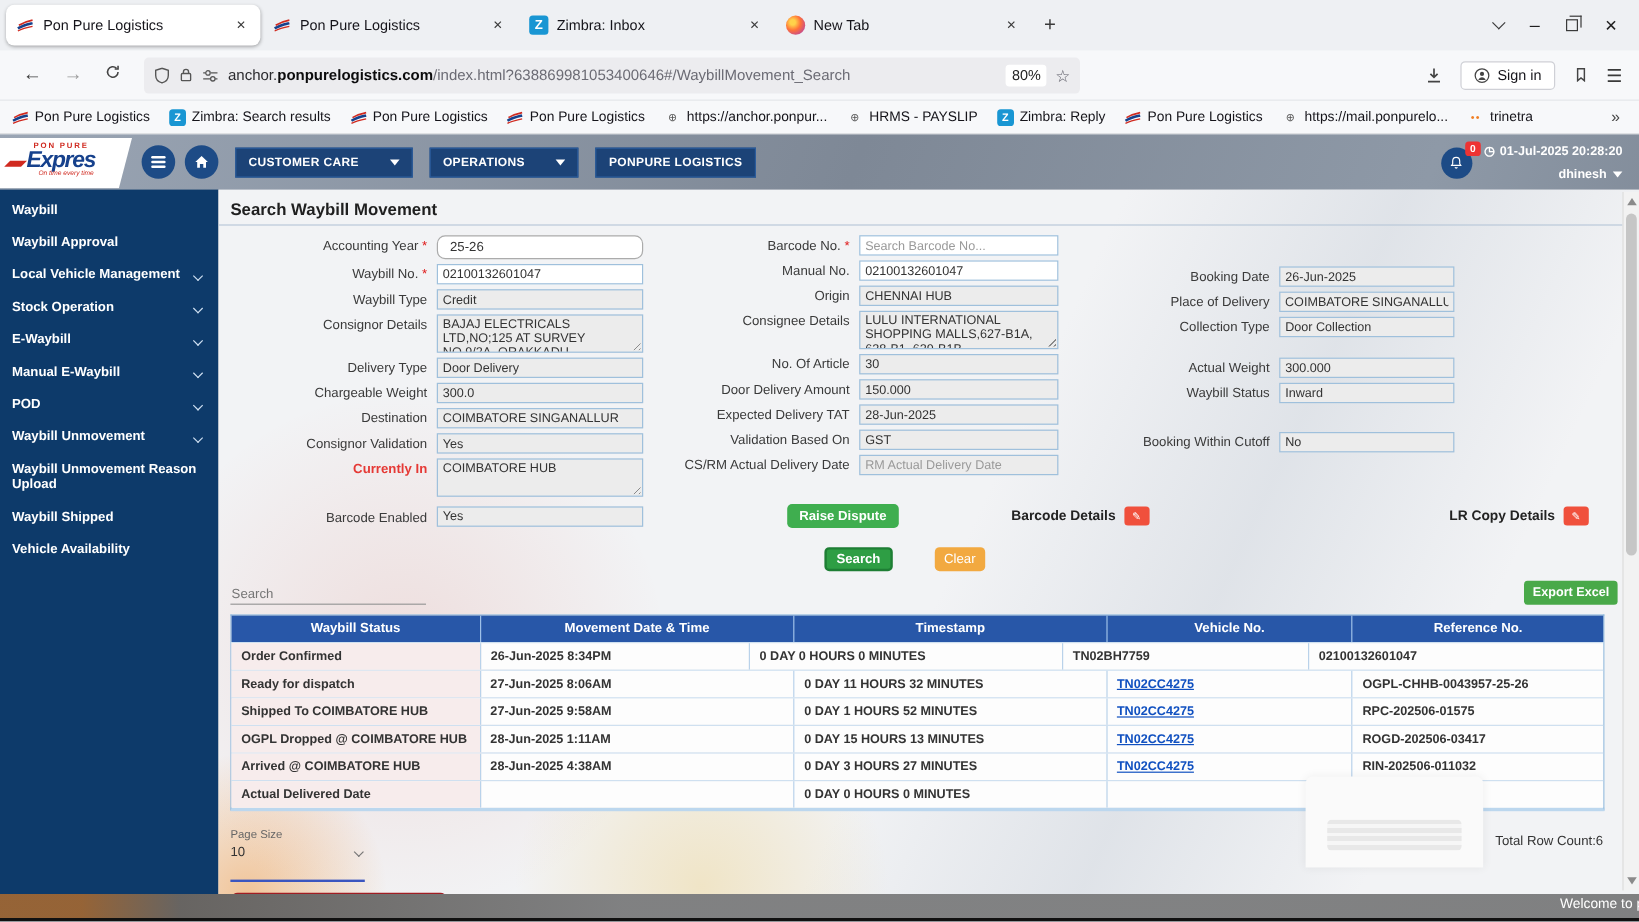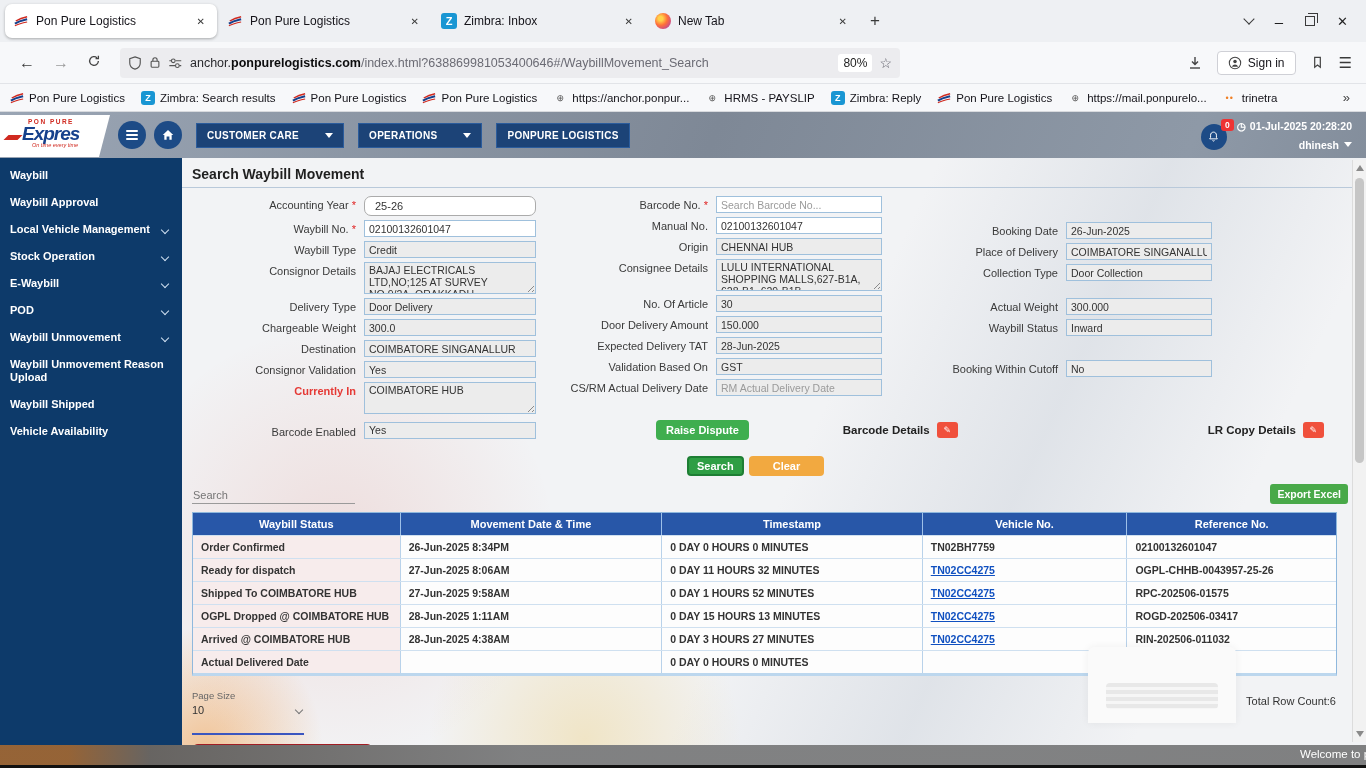--- a/index.html
+++ b/index.html
@@ -114,21 +114,21 @@
   .bottomrow .inp { width:172px; }
   .btn-green { background:#3fae4f; color:#fff; font-size:11px; font-weight:bold; border:none; border-radius:4px; padding:4px 10px; }
   .raise { margin-left:120px; }
   .editlabel { font-size:11.5px; font-weight:bold; color:#222; }
   .editbtn { width:21px; height:16px; background:#f0503c; border:none; border-radius:3px; color:#fff; font-size:9px; line-height:14px; margin-left:7px; }
   .bd-group { margin-left:94px; display:flex; align-items:center; }
   .lr-group { margin-left:250px; display:flex; align-items:center; }
 
   .searchrow { display:flex; margin-top:16px; padding-left:505px; gap:5px; }
   .btn-search { background:#2e9e44; border:2px solid #1e7e34; color:#fff; font-size:11px; font-weight:bold; border-radius:4px; padding:2px 8px; }
-  .btn-clear { background:#f2a940; border:none; color:#fff; font-size:11px; font-weight:bold; border-radius:4px; padding:3px 24px; }
+  .btn-clear { background:#f2a940; border:none; color:#fff; font-size:11px; font-weight:normal; border-radius:4px; padding:3px 8px;margin-left:30px; }
 
   .filterrow { display:flex; align-items:flex-end; margin-top:8px; padding:0 18px 0 10px; }
   .filterinput { width:163px; border:none; border-bottom:1px solid #9a9a9a; background:transparent; font-size:11px; color:#444; padding:2px 1px; outline:none; }
   .btn-export { margin-left:auto; background:#49a949; border:none; color:#fff; font-size:10.5px; font-weight:bold; border-radius:3px; padding:4px 7px; }
 
   .wtable { margin:8px 0 0 10px; width:1145px; border:1px solid #8fb8dd; border-bottom:3px solid #bcd7ee; }
   .thead { display:flex; background:#2857a8; }
   .th { color:#fff; font-size:11px; font-weight:bold; text-align:center; padding:5px 4px; border-right:1px solid #9ec0e8; }
   .th:last-child { border-right:none; }
   .tr { display:flex; background:#fdfdfd; border-top:1px solid #cfe0f0; }
@@ -393,20 +393,24 @@
           </div>
           <div class="side-item">
             <span class="lbl">Stock Operation</span>
             <span class="chev"></span>
           </div>
           <div class="side-item">
             <span class="lbl">E-Waybill</span>
             <span class="chev"></span>
           </div>
           <div class="side-item">
+            <span class="lbl">Manual E-Waybill</span>
+            <span class="chev"></span>
+          </div>
+          <div class="side-item">
             <span class="lbl">POD</span>
             <span class="chev"></span>
           </div>
           <div class="side-item">
             <span class="lbl">Waybill Unmovement</span>
             <span class="chev"></span>
           </div>
           <div class="side-item">
             <span class="lbl">Waybill Unmovement Reason Upload</span>
           </div>
@@ -555,21 +559,21 @@
         <div class="wtable" id="wtable">
             <div class="thead">
               <div class="th" style="width: 208px;">Waybill Status</div>
               <div class="th" style="width: 262px;">Movement Date &amp; Time</div>
               <div class="th" style="width: 261px;">Timestamp</div>
               <div class="th" style="width: 205px;">Vehicle No.</div>
               <div class="th" style="width: 209px;">Reference No.</div>
             </div>
             <div class="tr">
               <div class="td c0" style="width: 208px;">Order Confirmed</div>
-              <div class="td" style="width: 262px;">26-Jun-2025 8:34PM</div>
+              <div class="td" style="width: 224px;">26-Jun-2025 8:34PM</div>
               <div class="td" style="width: 261px;">0 DAY 0 HOURS 0 MINUTES</div>
               <div class="td" style="width: 205px;">TN02BH7759</div>
               <div class="td" style="width: 209px;">02100132601047</div>
             </div>
             <div class="tr">
               <div class="td c0" style="width: 208px;">Ready for dispatch</div>
               <div class="td" style="width: 262px;">27-Jun-2025 8:06AM</div>
               <div class="td" style="width: 261px;">0 DAY 11 HOURS 32 MINUTES</div>
               <div class="td" style="width: 205px;"><a class="vlink" href="#">TN02CC4275</a></div>
               <div class="td" style="width: 209px;">OGPL-CHHB-0043957-25-26</div>

